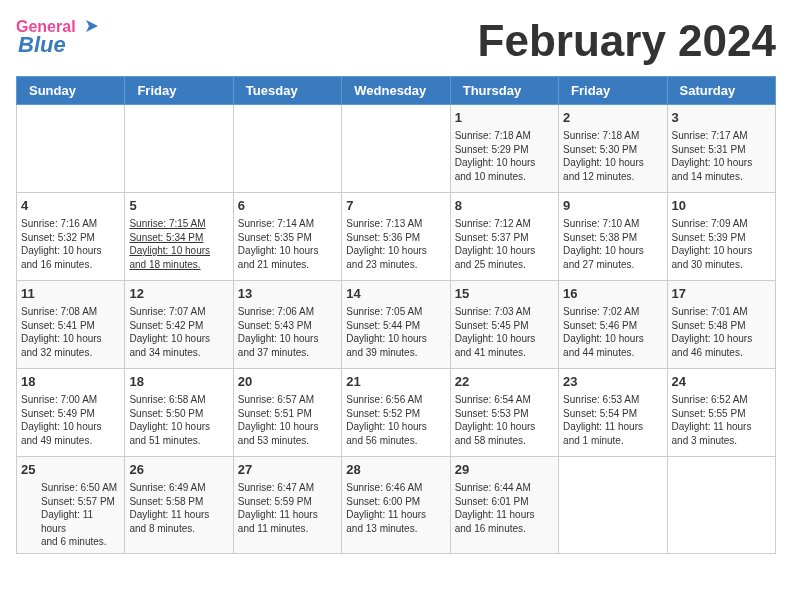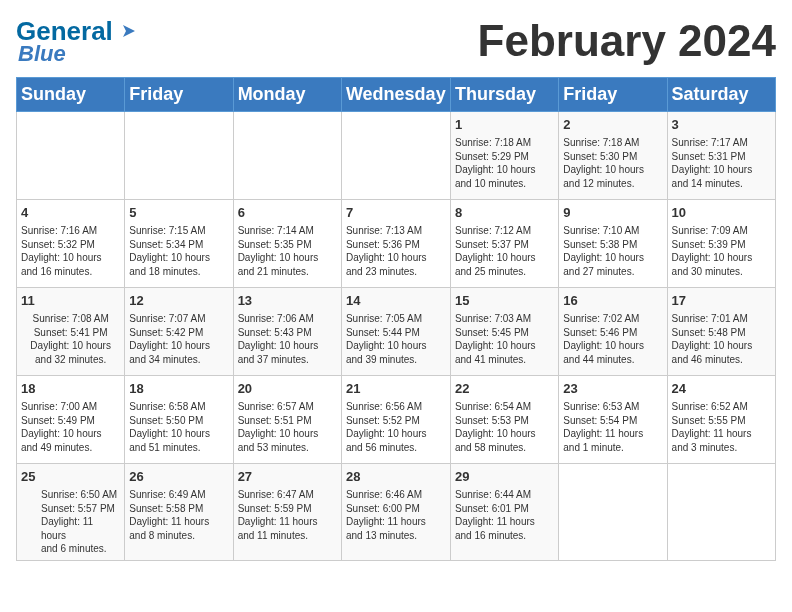--- a/index.html
+++ b/index.html
@@ -35,23 +35,23 @@
       color: #555;
     }
     .calendar {
       width: 100%;
       border-collapse: collapse;
       font-size: 11px;
     }
     .calendar thead th {
       background-color: #3a7abf;
       color: #fff;
-      padding: 6px 4px;
+      padding: 6px 12px;
       text-align: left;
-      font-size: 18px;
+      font-size: 13px;
       font-weight: bold;
       border: 1px solid #5a9ad5;
     }
     .calendar tbody td {
       vertical-align: top;
       padding: 4px 4px;
       border: 1px solid #ccc;
       width: 108px;
       height: 88px;
       background: #fff;
@@ -76,38 +76,38 @@
     .empty-cell {
       background: #fff !important;
     }
   </style>
 </head>
 <body>
 
 <div class="header-area">
   <div class="logo">
     <div style="display:flex;align-items:center;">
-      <span style="font-size:26px;font-weight:bold;color:#0369a1;">General</span>
+      <span style="font-size:16px;font-weight:bold;color:#ec4899;">General</span>
       <svg width="22" height="22" viewBox="0 0 22 22" style="margin-left:2px;">
         <polygon points="8,4 20,10 8,16 11,10" fill="#3a7abf"></polygon>
       </svg>
     </div>
     <span style="font-size:22px;font-weight:bold;color:#3a7abf;margin-top:-6px;margin-left:2px;font-style:italic;">Blue</span>
   </div>
   <div class="title-area">
     <h1>February 2024</h1>
   </div>
 </div>
 
 <table class="calendar">
   <thead>
     <tr>
     <th>Sunday</th>
         <th>Friday</th>
-        <th>Monday</th>
+        <th>Tuesday</th>
         <th>Wednesday</th>
         <th>Thursday</th>
         <th>Friday</th>
         <th>Saturday</th>
       </tr>
   </thead>
   <tbody id="calendar-body">
   <tr>
         <td class="empty-cell"></td>
         <td class="empty-cell"></td>
@@ -138,21 +138,21 @@
       <tr>
         <td>
           <span class="day-num">4</span>
           <div class="day-info" style="white-space: pre-line;">Sunrise: 7:16 AM
 Sunset: 5:32 PM
 Daylight: 10 hours
 and 16 minutes.</div>
         </td>
         <td>
           <span class="day-num">5</span>
-          <div class="day-info" style="white-space: pre-line;">Sunrise: 7:15 AM
+          <div class="day-info" style="white-space: pre-line; text-decoration: underline;">Sunrise: 7:15 AM
 Sunset: 5:34 PM
 Daylight: 10 hours
 and 18 minutes.</div>
         </td>
         <td>
           <span class="day-num">6</span>
           <div class="day-info" style="white-space: pre-line;">Sunrise: 7:14 AM
 Sunset: 5:35 PM
 Daylight: 10 hours
 and 21 minutes.</div>
@@ -182,21 +182,21 @@
           <span class="day-num">10</span>
           <div class="day-info" style="white-space: pre-line;">Sunrise: 7:09 AM
 Sunset: 5:39 PM
 Daylight: 10 hours
 and 30 minutes.</div>
         </td>
       </tr>
       <tr>
         <td>
           <span class="day-num">11</span>
-          <div class="day-info" style="white-space: pre-line; text-align: center;">Sunrise: 7:08 AM
+          <div class="day-info" style="white-space: pre-line;">Sunrise: 7:08 AM
 Sunset: 5:41 PM
 Daylight: 10 hours
 and 32 minutes.</div>
         </td>
         <td>
           <span class="day-num">12</span>
           <div class="day-info" style="white-space: pre-line;">Sunrise: 7:07 AM
 Sunset: 5:42 PM
 Daylight: 10 hours
 and 34 minutes.</div>

